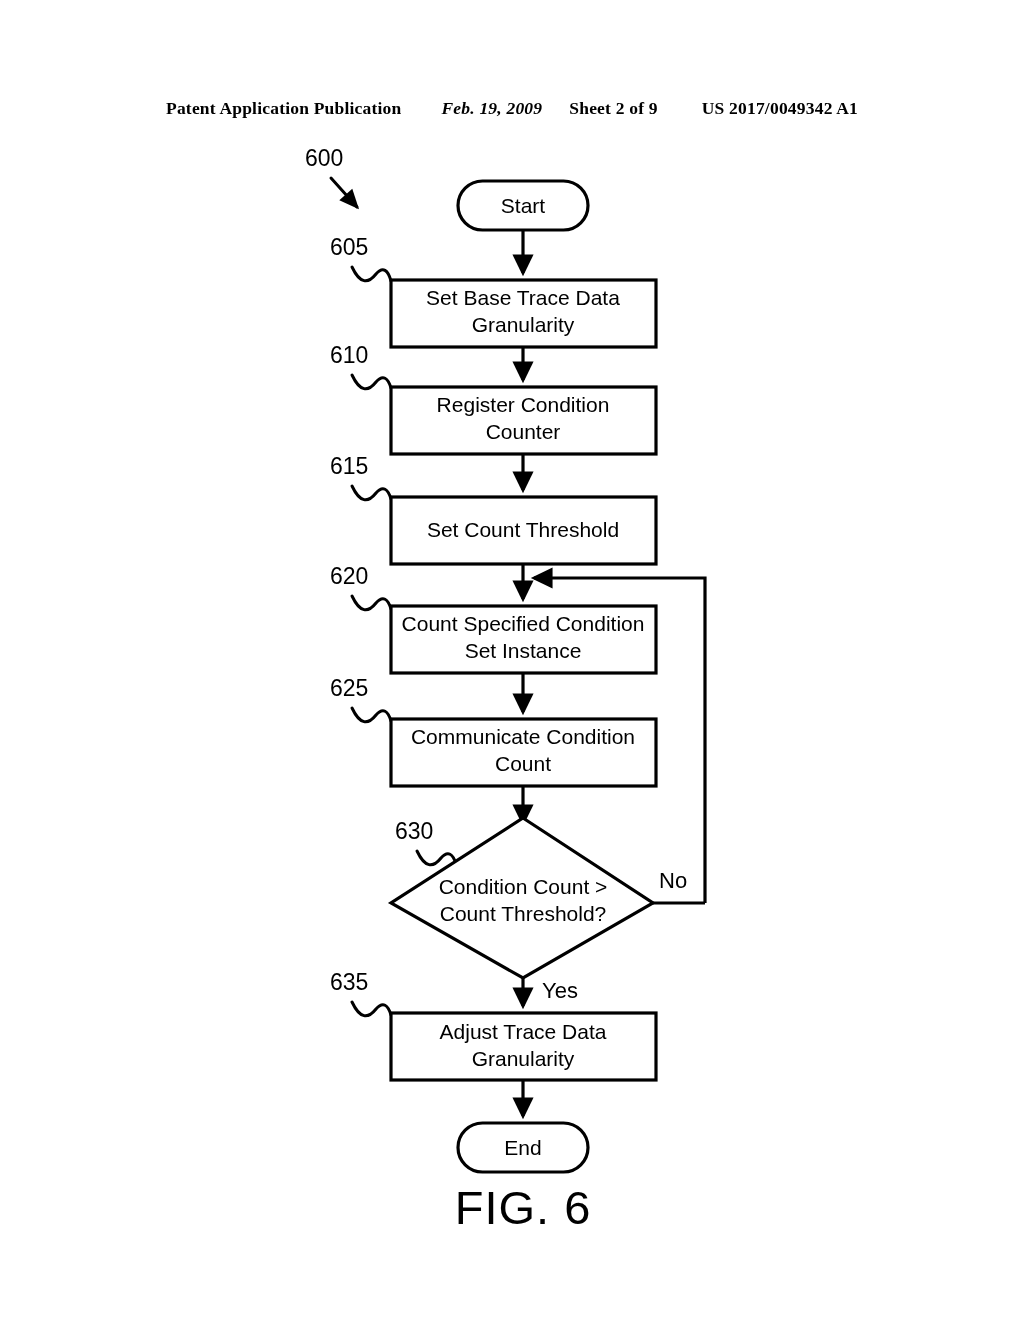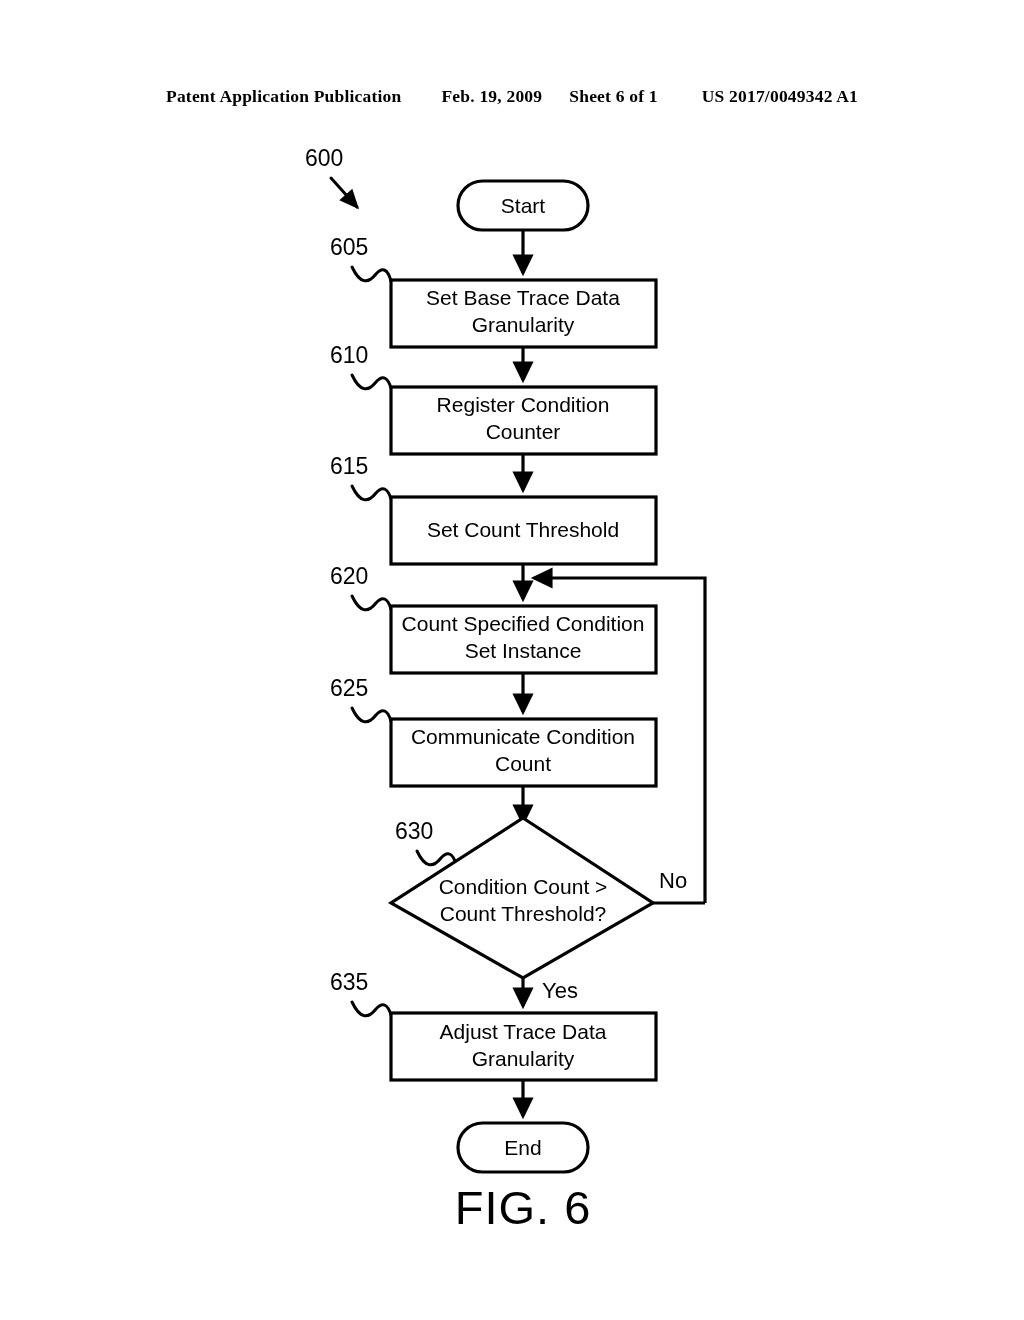--- a/index.html
+++ b/index.html
@@ -13,34 +13,34 @@
     position: relative;
     font-family: "Liberation Sans", sans-serif;
     color: #000000;
     overflow: hidden;
   }
 
   
   .page-header {
     position: absolute;
     left: 0;
-    top: 86px;
+    top: 98px;
     width: 1024px;
     height: 30px;
     display: flex;
     align-items: baseline;
     justify-content: center;
     font-family: "Liberation Serif", serif;
     font-weight: bold;
     font-size: 17.5px;
     letter-spacing: 0.2px;
     white-space: nowrap;
   }
   .page-header .hdr-pub       { margin-right: 40px; }
-  .page-header .hdr-date      { margin-right: 27px; }
+  .page-header .hdr-date      { margin-right: 27px; font-style: italic; }
   .page-header .hdr-sheet     { margin-right: 44px; }
   .page-header .hdr-patno     { }
 
   
   #figure-svg {
     position: absolute;
     left: 0;
     top: 0;
     width: 1024px;
     height: 1320px;
@@ -92,21 +92,21 @@
     dominant-baseline: middle;
     letter-spacing: 1px;
   }
 </style>
 </head>
 <body>
 
 <div class="page-header">
   <span class="hdr-pub">Patent Application Publication</span>
   <span class="hdr-date">Feb. 19, 2009</span>
-  <span class="hdr-sheet">Sheet 6 of 1</span>
+  <span class="hdr-sheet">Sheet 2 of 9</span>
   <span class="hdr-patno">US 2017/0049342 A1</span>
 </div>
 
 <svg id="figure-svg" viewBox="0 0 1024 1320">
   <defs>
     <marker id="arrowhead" markerWidth="8" markerHeight="8" refX="6.2" refY="4" orient="auto" markerUnits="strokeWidth">
       <path d="M0.4,0.7 L7.2,4 L0.4,7.3 Z" fill="#000000"></path>
     </marker>
     <marker id="arrowhead-small" markerWidth="8" markerHeight="8" refX="6.2" refY="4" orient="auto" markerUnits="strokeWidth">
       <path d="M0.6,1.1 L7.2,4 L0.6,6.9 Z" fill="#000000"></path>

